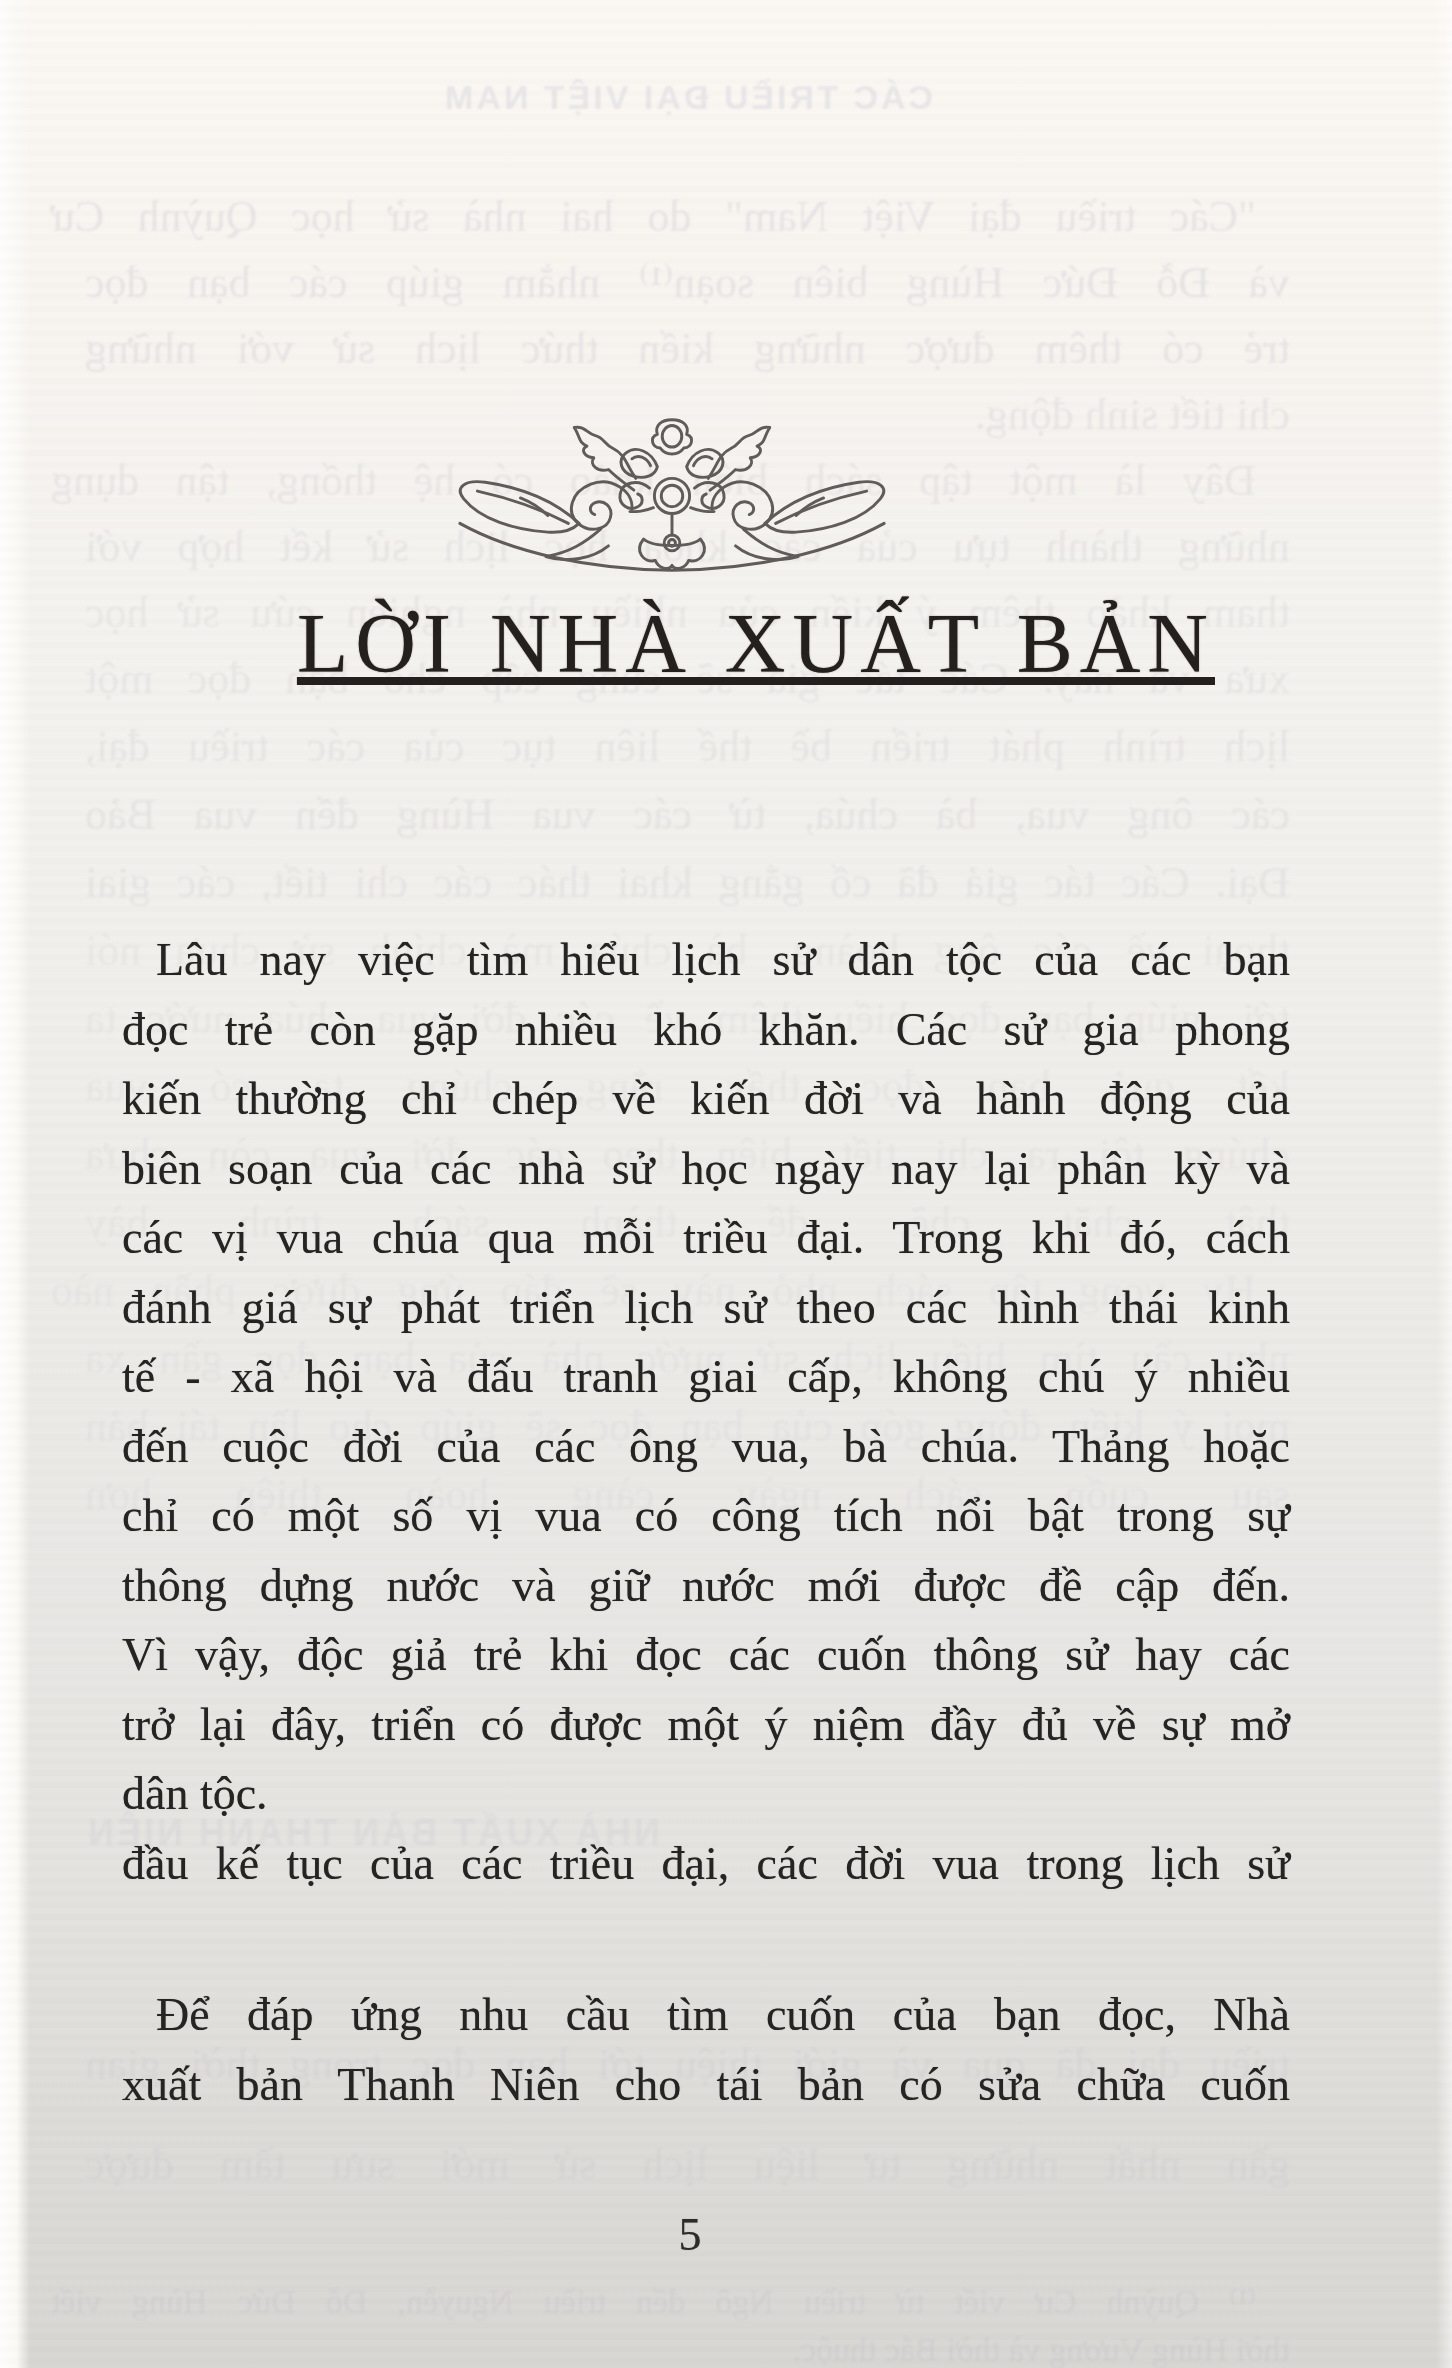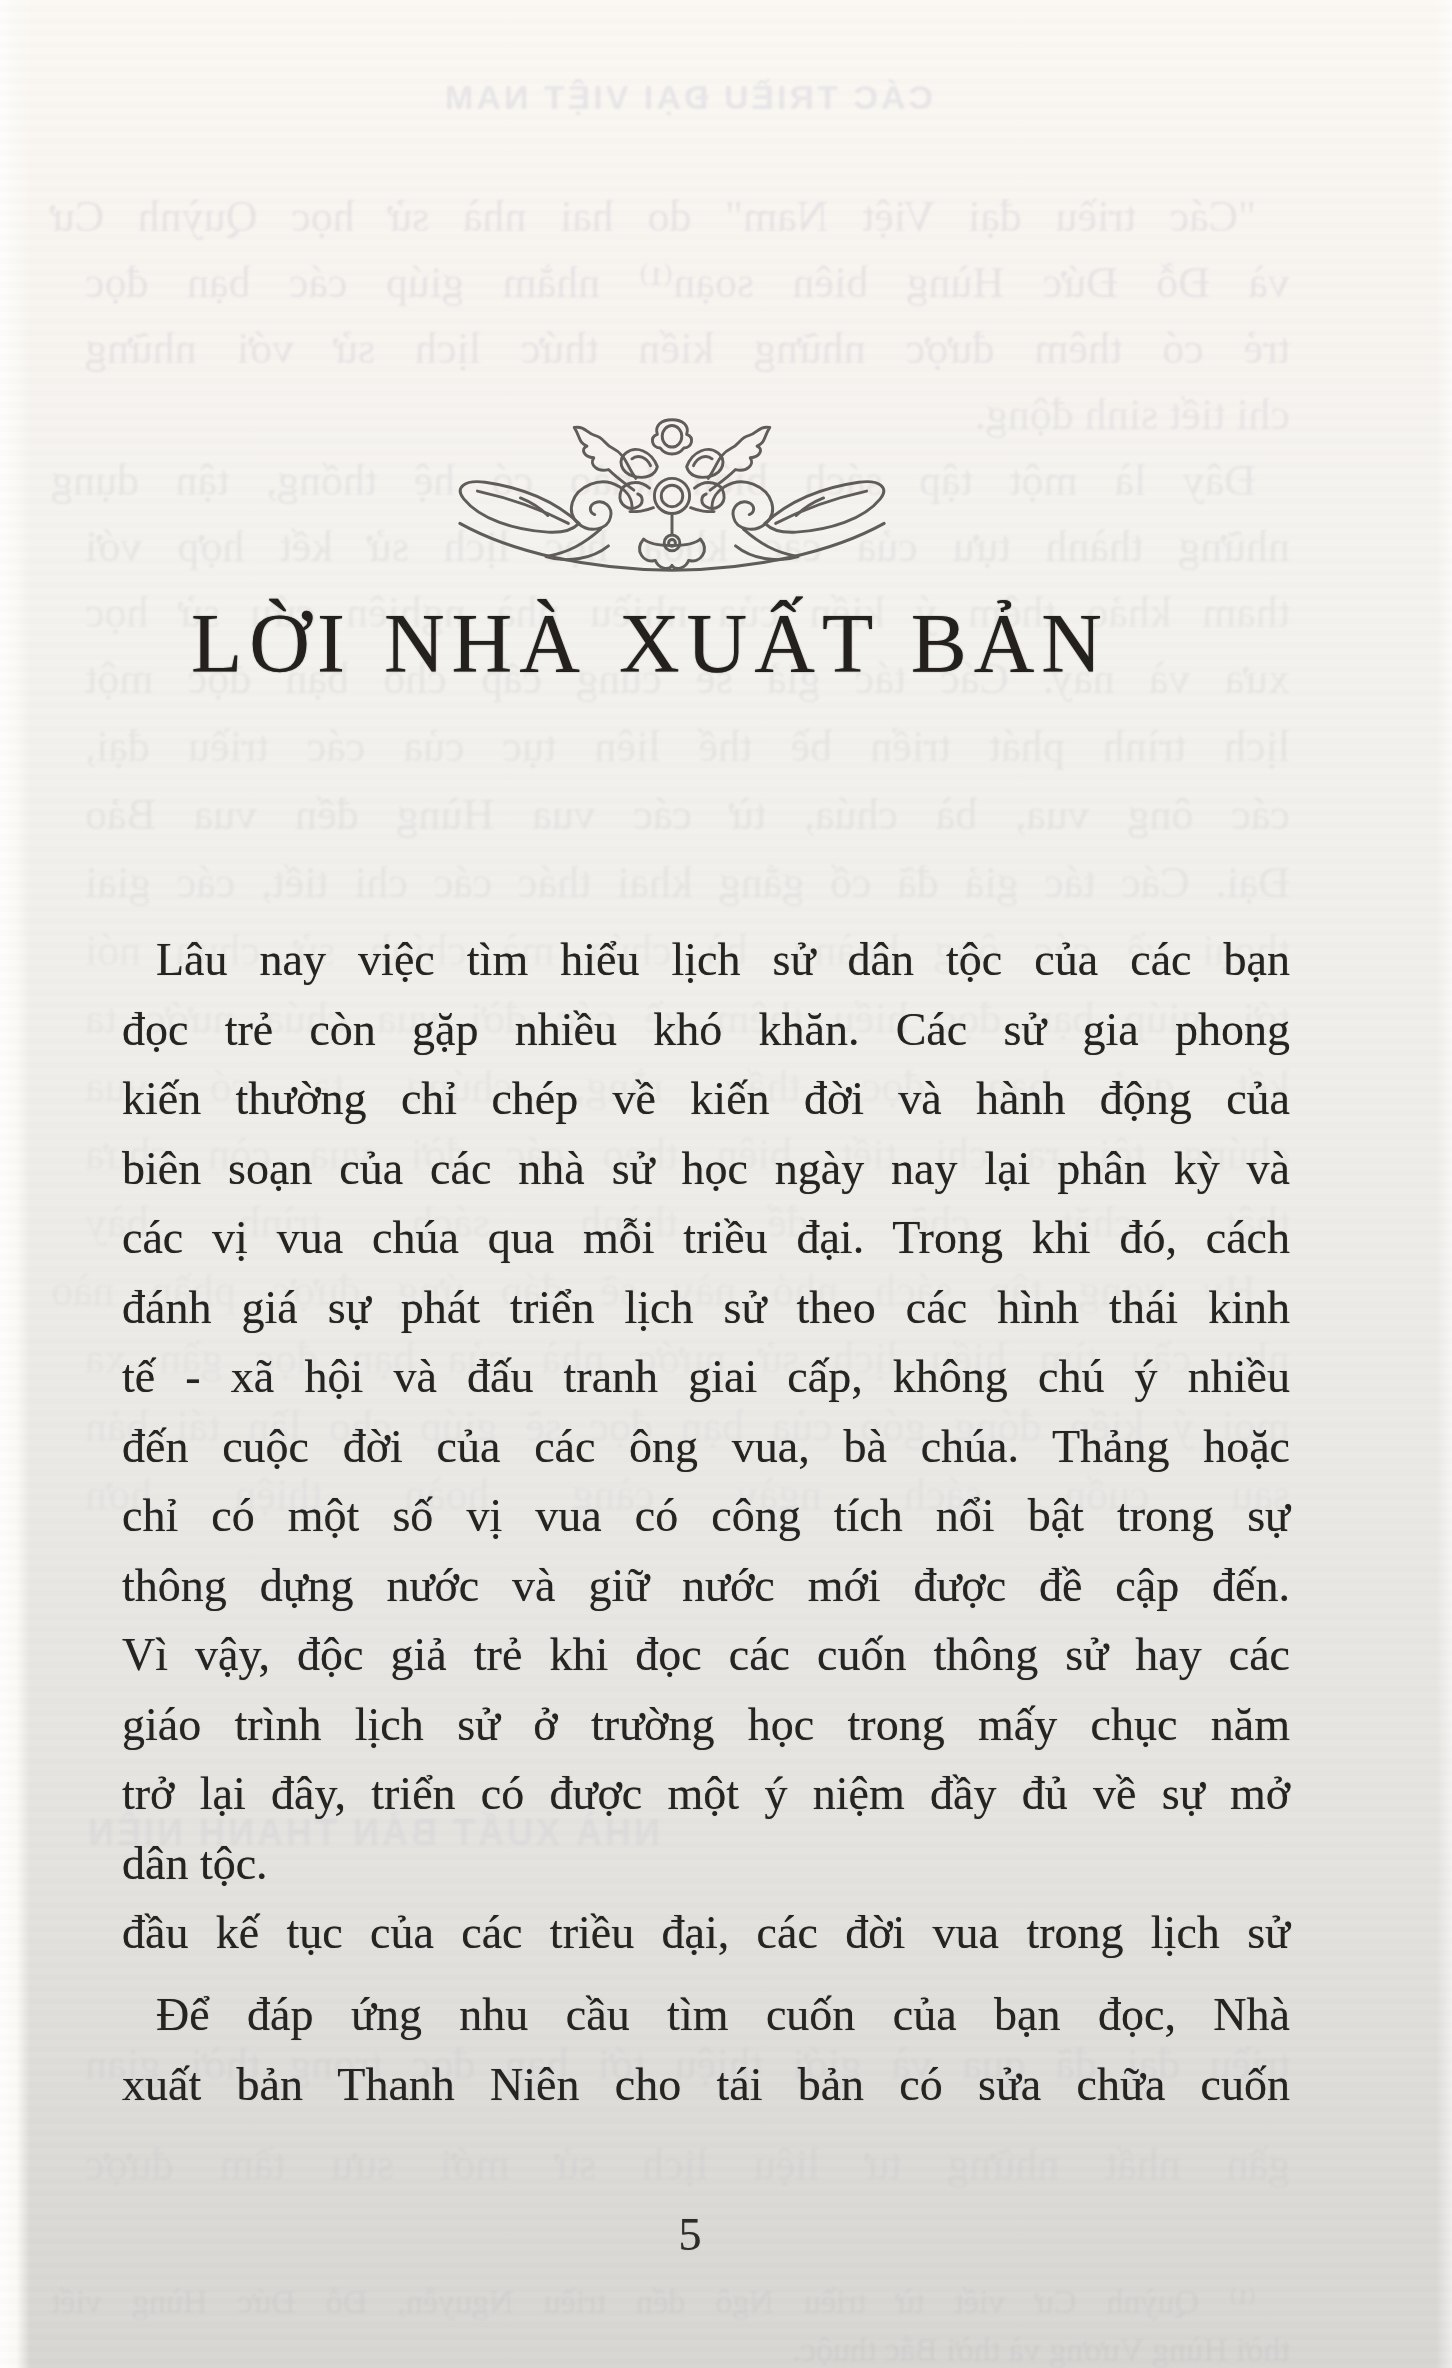--- a/index.html
+++ b/index.html
@@ -50,22 +50,22 @@
   
   .ornament{
     position:absolute;left:452px;top:412px;width:440px;height:165px;z-index:2;
   }
 
   
   .title{
     position:absolute;left:85px;top:602px;width:1130px;margin:0;z-index:3;
     font-family:"Liberation Serif","DejaVu Serif",serif;
     font-weight:normal;font-size:84px;line-height:1;
-    letter-spacing:7px;word-spacing:4px;text-align:center;
-    color:#23201e;text-shadow:0 0 1.3px rgba(35,32,30,.65);
+    letter-spacing:7px;word-spacing:4px;text-align:right;
+    color:#23201e;text-shadow:0 0 1.3px rgba(35,32,30,.65);text-decoration:underline;
   }
 
   
   .body-text{position:absolute;left:85px;width:1205px;top:0;z-index:3;}
   .para{position:absolute;left:0;width:100%;}
   .para.p1{top:925px;}
   .para.p2{top:1980px;}
   .line{
     height:69.5px;line-height:69.5px;
     font-size:46px;color:#262422;
@@ -153,21 +153,20 @@
         <div class="line">đọc trẻ còn gặp nhiều khó khăn. Các sử gia phong</div>
         <div class="line">kiến thường chỉ chép về kiến đời và hành động của</div>
         <div class="line">biên soạn của các nhà sử học ngày nay lại phân kỳ và</div>
         <div class="line">các vị vua chúa qua mỗi triều đại. Trong khi đó, cách</div>
         <div class="line">đánh giá sự phát triển lịch sử theo các hình thái kinh</div>
         <div class="line">tế - xã hội và đấu tranh giai cấp, không chú ý nhiều</div>
         <div class="line">đến cuộc đời của các ông vua, bà chúa. Thảng hoặc</div>
         <div class="line">chỉ có một số vị vua có công tích nổi bật trong sự</div>
         <div class="line">thông dựng nước và giữ nước mới được đề cập đến.</div>
         <div class="line">Vì vậy, độc giả trẻ khi đọc các cuốn thông sử hay các</div>
-        <div class="line">giáo trình lịch sử ở trường học trong mấy chục năm</div>
         <div class="line">trở lại đây, triển có được một ý niệm đầy đủ về sự mở</div>
         <div class="line endline">dân tộc.</div>
         <div class="line">đầu kế tục của các triều đại, các đời vua trong lịch sử</div>
       </div>
       <div class="para p2">
         <div class="line indent">Để đáp ứng nhu cầu tìm cuốn của bạn đọc, Nhà</div>
         <div class="line">xuất bản Thanh Niên cho tái bản có sửa chữa cuốn</div>
       </div>
     </div>
 

